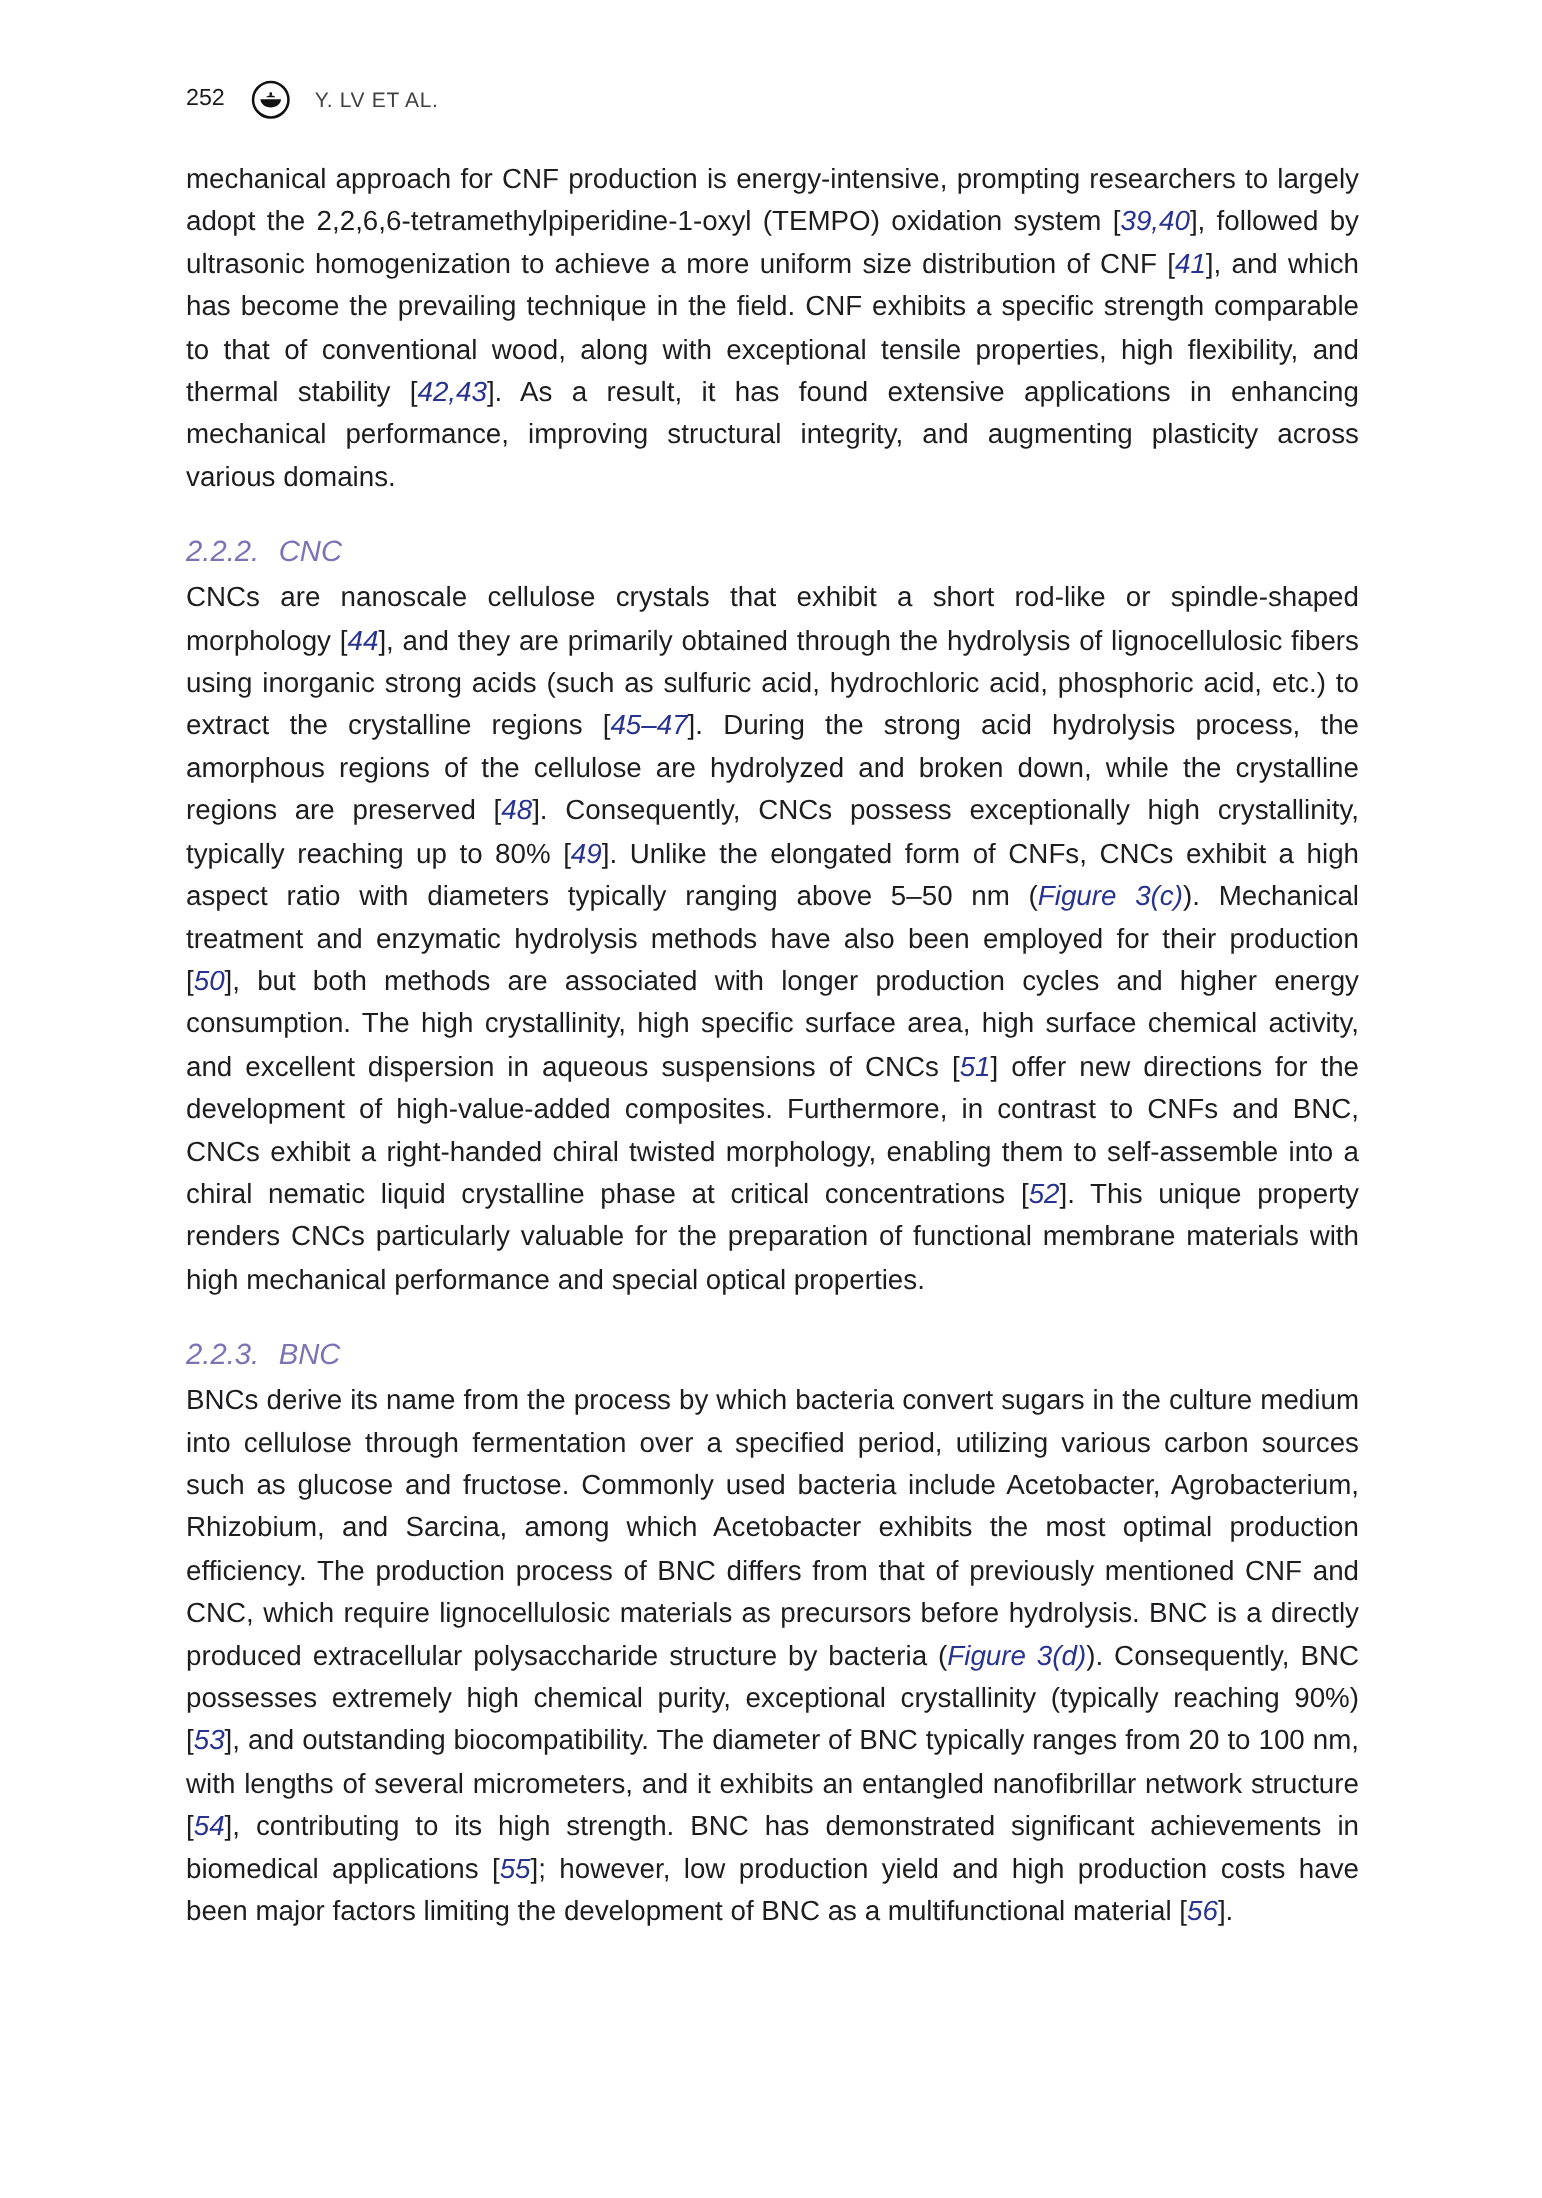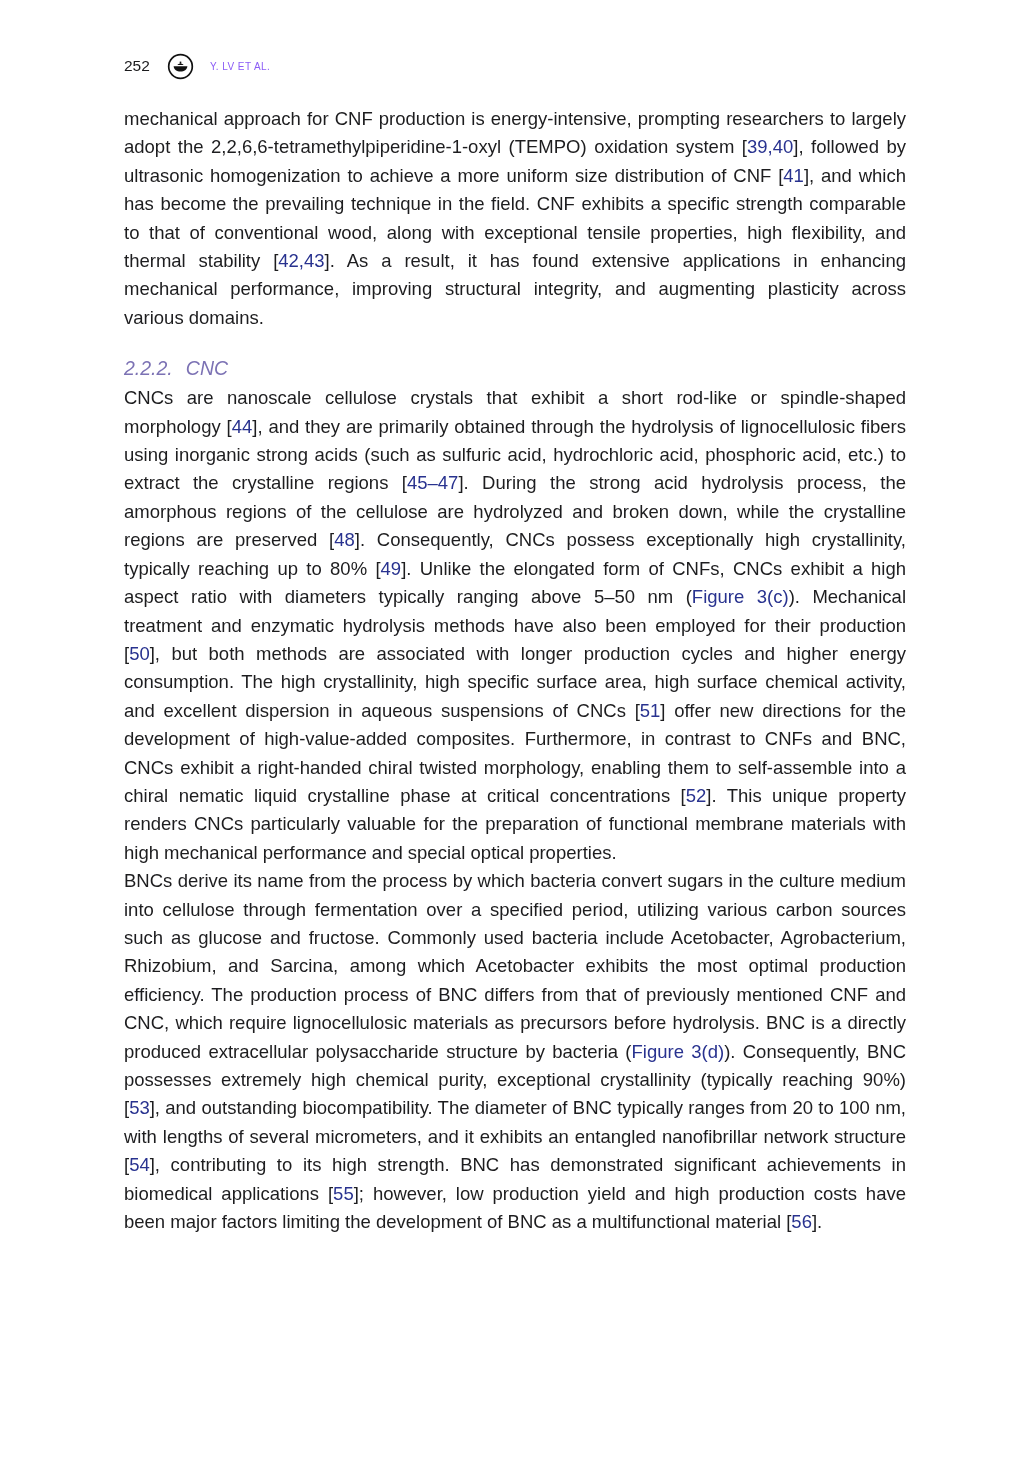--- a/index.html
+++ b/index.html
@@ -34,23 +34,23 @@
   .page-number {
     font-size: 15.5px;
     color: #1b1b1d;
   }
   .logo {
     margin: 0 16px 0 17px;
     display: inline-flex;
     align-items: center;
   }
   .running-authors {
-    font-size: 10px;
+    font-size: 14px;
     letter-spacing: 0.45px;
-    color: #8b5cf6;
+    color: #404040;
   }
   .article-body p.para {
     margin: 0;
     font-size: 18.5px;
     line-height: 28.4px;
     text-align: justify;
     color: var(--text);
   }
   .article-body p.para.indent {
     text-indent: 26px;
@@ -61,20 +61,21 @@
     line-height: 24px;
     font-weight: normal;
     font-style: italic;
     color: var(--heading);
   }
   .sec-title { margin-left: 13px; }
   .ref-link {
     color: var(--link);
     text-decoration: none;
     cursor: pointer;
+    font-style: italic;
   }
 </style>
 </head>
 <body>
 
 <div class="page">
 
   <div class="running-head">
     <span class="page-number">252</span>
     <span class="logo">
@@ -85,16 +86,17 @@
         <rect x="12.7" y="8.6" width="1.6" height="2.2" fill="#111"></rect>
       </svg>
     </span>
     <span class="running-authors">Y. LV ET AL.</span>
   </div>
 
   <div class="article-body">
       <p class="para">mechanical approach for CNF production is energy-intensive, prompting researchers to largely adopt the 2,2,6,6-tetramethylpiperidine-1-oxyl (TEMPO) oxidation system [<a class="ref-link">39,40</a>], followed by ultrasonic homogenization to achieve a more uniform size distribution of CNF [<a class="ref-link">41</a>], and which has become the prevailing technique in the field. CNF exhibits a specific strength comparable to that of conventional wood, along with exceptional tensile properties, high flexibility, and thermal stability [<a class="ref-link">42,43</a>]. As a result, it has found extensive applications in enhancing mechanical performance, improving structural integrity, and augmenting plasticity across various domains.</p>
       <div class="section-heading"><span>2.2.2.</span><span class="sec-title">CNC</span></div>
       <p class="para">CNCs are nanoscale cellulose crystals that exhibit a short rod-like or spindle-shaped morphology [<a class="ref-link">44</a>], and they are primarily obtained through the hydrolysis of lignocellulosic fibers using inorganic strong acids (such as sulfuric acid, hydrochloric acid, phosphoric acid, etc.) to extract the crystalline regions [<a class="ref-link">45–47</a>]. During the strong acid hydrolysis process, the amorphous regions of the cellulose are hydrolyzed and broken down, while the crystalline regions are preserved [<a class="ref-link">48</a>]. Consequently, CNCs possess exceptionally high crystallinity, typically reaching up to 80% [<a class="ref-link">49</a>]. Unlike the elongated form of CNFs, CNCs exhibit a high aspect ratio with diameters typically ranging above 5–50 nm (<a class="ref-link">Figure 3(c)</a>). Mechanical treatment and enzymatic hydrolysis methods have also been employed for their production [<a class="ref-link">50</a>], but both methods are associated with longer production cycles and higher energy consumption. The high crystallinity, high specific surface area, high surface chemical activity, and excellent dispersion in aqueous suspensions of CNCs [<a class="ref-link">51</a>] offer new directions for the development of high-value-added composites. Furthermore, in contrast to CNFs and BNC, CNCs exhibit a right-handed chiral twisted morphology, enabling them to self-assemble into a chiral nematic liquid crystalline phase at critical concentrations [<a class="ref-link">52</a>]. This unique property renders CNCs particularly valuable for the preparation of functional membrane materials with high mechanical performance and special optical properties.</p>
+      <div class="section-heading"><span>2.2.3.</span><span class="sec-title">BNC</span></div>
       <p class="para">BNCs derive its name from the process by which bacteria convert sugars in the culture medium into cellulose through fermentation over a specified period, utilizing various carbon sources such as glucose and fructose. Commonly used bacteria include Acetobacter, Agrobacterium, Rhizobium, and Sarcina, among which Acetobacter exhibits the most optimal production efficiency. The production process of BNC differs from that of previously mentioned CNF and CNC, which require lignocellulosic materials as precursors before hydrolysis. BNC is a directly produced extracellular polysaccharide structure by bacteria (<a class="ref-link">Figure 3(d)</a>). Consequently, BNC possesses extremely high chemical purity, exceptional crystallinity (typically reaching 90%) [<a class="ref-link">53</a>], and outstanding biocompatibility. The diameter of BNC typically ranges from 20 to 100 nm, with lengths of several micrometers, and it exhibits an entangled nanofibrillar network structure [<a class="ref-link">54</a>], contributing to its high strength. BNC has demonstrated significant achievements in biomedical applications [<a class="ref-link">55</a>]; however, low production yield and high production costs have been major factors limiting the development of BNC as a multifunctional material [<a class="ref-link">56</a>].</p>
     </div>
 
 </div>
 
 </body></html>

